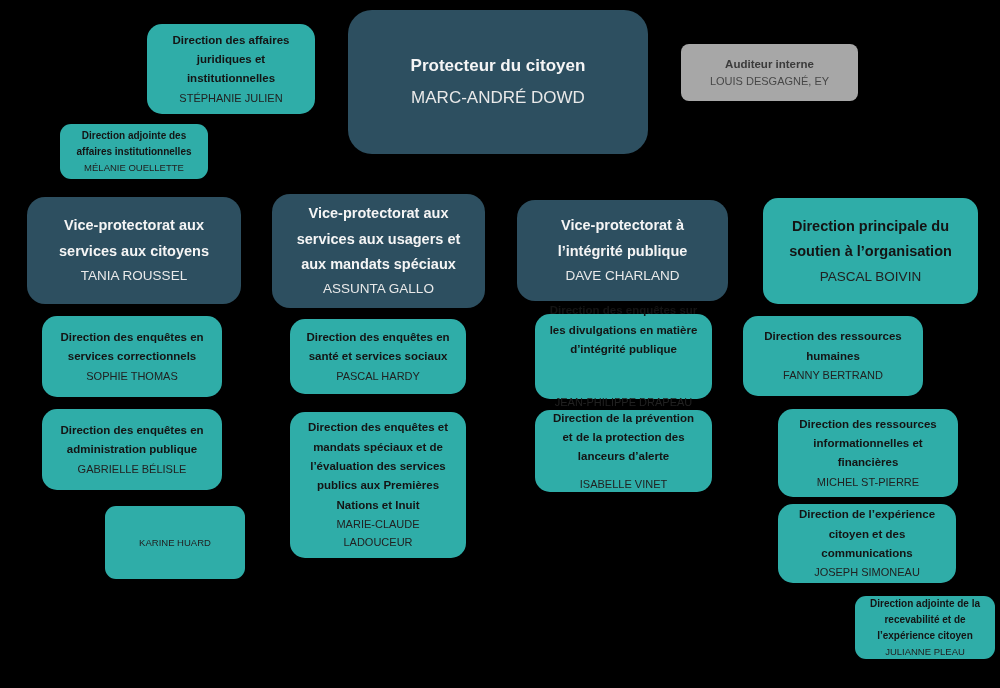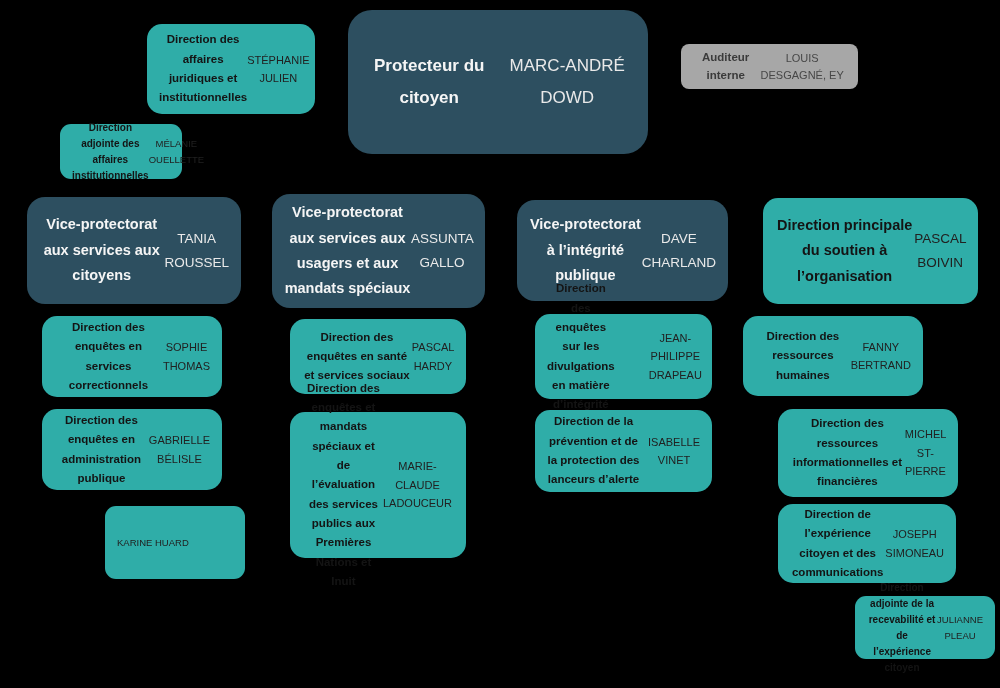--- a/index.html
+++ b/index.html
@@ -7,21 +7,21 @@
     background:#000;
     font-family:"Liberation Sans", sans-serif;
     width:1000px;height:688px;
     overflow:hidden;
   }
   .stage{
     position:relative;width:1000px;height:688px;background:#000;
   }
   .box{
     position:absolute;
-    display:flex;flex-direction:row;align-items:center;
+    display:flex;flex-direction:column;justify-content:center;align-items:center;
     text-align:center;box-sizing:border-box;
     padding:6px 12px;
   }
   .box .title{font-weight:bold;}
   
   .dark{background:#2d4f60;border-radius:18px;}
   .dark .title{color:#f5f5f5;}
   .dark .name{color:#e9e9e9;}
   .teal{background:#2fada8;border-radius:15px;}
   .teal .title{color:#141414;}
@@ -48,26 +48,26 @@
   <div class="box teal sz-sub" style="left:147px;top:24px;width:168px;height:90px;">
     <div class="title">Direction des affaires juridiques et institutionnelles</div>
     <div class="name">STÉPHANIE JULIEN</div>
   </div>
 
   <div class="box dark sz-root" style="left:348px;top:10px;width:300px;height:144px;">
     <div class="title">Protecteur du citoyen</div>
     <div class="name">MARC-ANDRÉ DOWD</div>
   </div>
 
-  <div class="box gray sz-aud" style="left:681px;top:44px;width:177px;height:45px;">
+  <div class="box gray sz-aud" style="left:681px;top:44px;width:177px;height:57px;">
     <div class="title">Auditeur interne</div>
     <div class="name">LOUIS DESGAGNÉ, EY</div>
   </div>
 
-  <div class="box teal sz-small" style="left:60px;top:124px;width:122px;height:55px;">
+  <div class="box teal sz-small" style="left:60px;top:124px;width:148px;height:55px;">
     <div class="title">Direction adjointe des affaires institutionnelles</div>
     <div class="name">MÉLANIE OUELLETTE</div>
   </div>
 
   <div class="box dark sz-vp" style="left:27px;top:197px;width:214px;height:107px;">
     <div class="title">Vice-protectorat aux services aux citoyens</div>
     <div class="name">TANIA ROUSSEL</div>
   </div>
 
   <div class="box dark sz-vp" style="left:272px;top:194px;width:213px;height:114px;">

